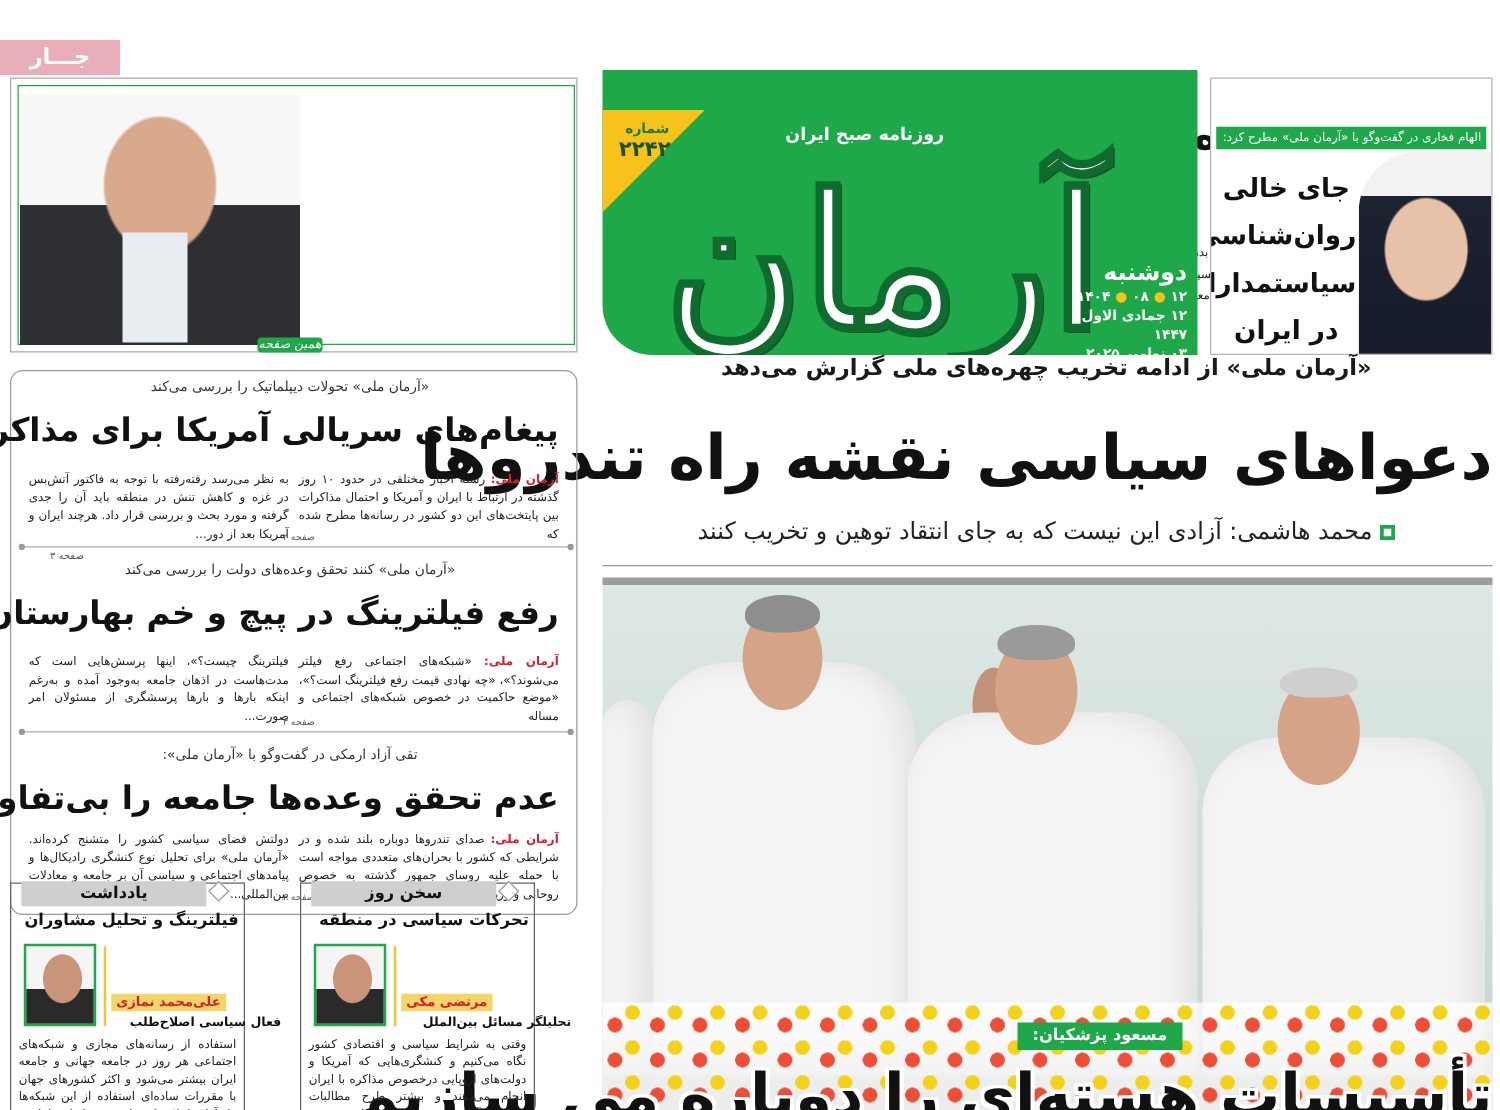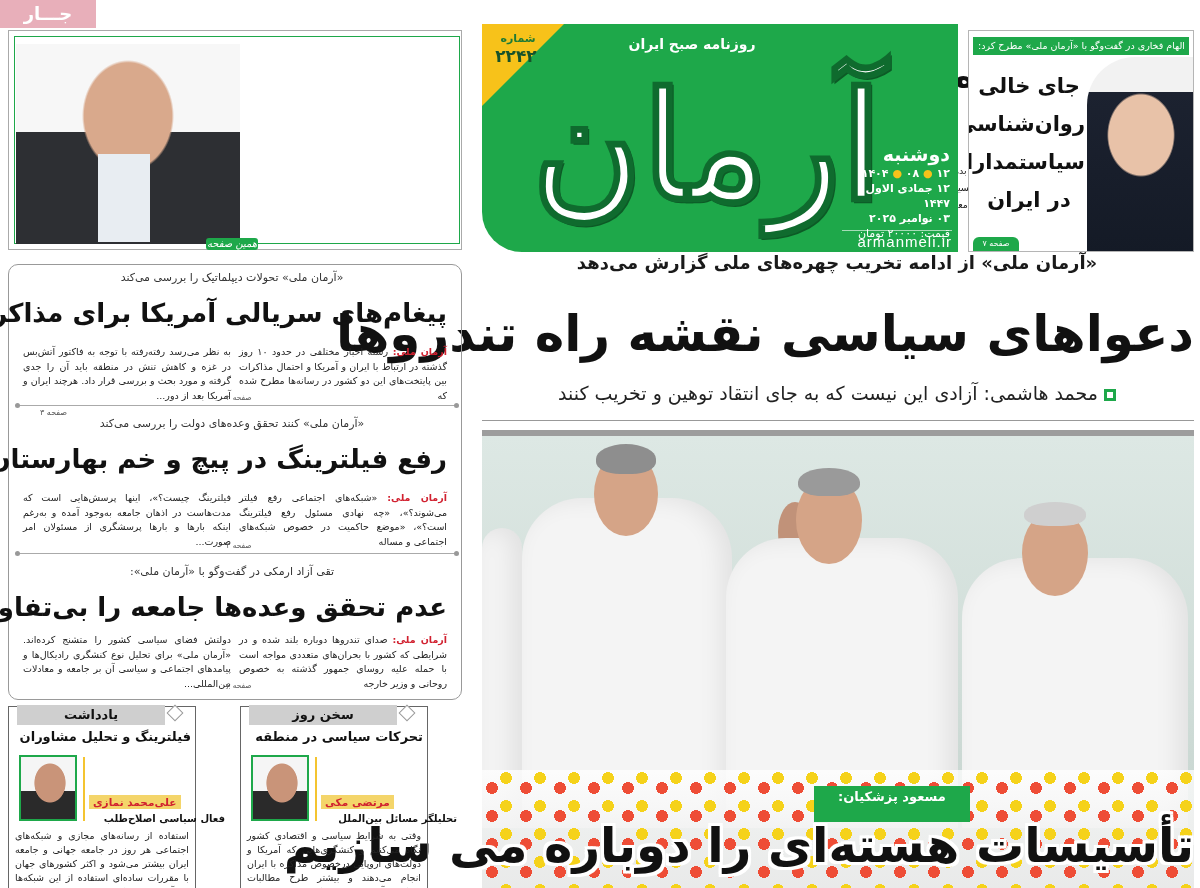--- a/index.html
+++ b/index.html
@@ -1,19 +1,19 @@
 <!DOCTYPE html>
 <html><head>
 <meta charset="utf-8">
 <style>
   * { box-sizing: border-box; margin: 0; padding: 0; }
   html, body { width: 1200px; height: 888px; background: #ffffff; overflow: hidden; }
   body { position: relative; font-family: "DejaVu Sans", sans-serif; color: #1a1a1a; direction: rtl; }
 
-  .abs { position: absolute; }
+  .abs { position: absolute; margin-top: 32px; }
 
   
   .watermark { left: 0; top: 0; width: 96px; height: 28px; background: rgba(214,110,130,0.55);
     color: #fff; font-weight: bold; font-size: 18px; text-align: center; line-height: 28px; direction: rtl; }
 
   
   .masthead { left: 482px; top: 24px; width: 476px; height: 228px; background: #1ea84a;
     border-radius: 0 0 0 40px; overflow: hidden; }
   .issue-corner { left: 0; top: 0; width: 0; height: 0; border-top: 82px solid #f7c21a; border-right: 82px solid transparent; }
   .issue-label { left: 6px; top: 8px; width: 60px; text-align: center; font-size: 11px; color: #1e7a35; font-weight: bold; }
@@ -66,21 +66,21 @@
     background: linear-gradient(180deg, #dde8e4 0%, #cfdcd7 60%, #c4d1cc 100%); border-top: 6px solid #9d9d9d; }
   .person { position: absolute; bottom: 60px; background: #f4f4f4; border-radius: 60px 60px 0 0; box-shadow: inset -10px 0 24px rgba(0,0,0,0.08); }
   .head { position: absolute; border-radius: 50%; background: #d5a487; }
   .hair { position: absolute; border-radius: 50% 50% 40% 40%; background: #8e8e8e; }
   .bottles { position: absolute; left: 0; bottom: 0; width: 712px; height: 118px;
     background:
       radial-gradient(circle 6px at 10px 18px, #ee4d36 95%, transparent 100%) 0 0/34px 28px,
       radial-gradient(circle 6px at 24px 8px, #f5d21a 95%, transparent 100%) 0 0/34px 28px,
       linear-gradient(180deg, rgba(255,255,255,0.75), rgba(235,235,235,0.95));
   }
-  .photo-kicker { left: 814px; top: 786px; height: 36px; padding: 0 24px; background: #1ea84a; color: #fff; font-size: 13px; font-weight: bold; line-height: 22px; }
+  .photo-kicker { left: 814px; top: 786px; height: 22px; padding: 0 12px; background: #1ea84a; color: #fff; font-size: 13px; font-weight: bold; line-height: 22px; }
   .photo-headline { left: 482px; top: 802px; width: 712px; text-align: center; font-size: 48px; font-weight: bold; color: #111; line-height: 86px;
     text-shadow: -3px -3px 0 #fff, 3px -3px 0 #fff, -3px 3px 0 #fff, 3px 3px 0 #fff, 0 3px 0 #fff, 0 -3px 0 #fff, 3px 0 0 #fff, -3px 0 0 #fff; white-space: nowrap; }
 
   
   .stories-box { left: 8px; top: 264px; width: 454px; height: 436px; border: 1.5px solid #999; border-radius: 10px; }
   .story-kicker { position: absolute; right: 14px; width: 430px; text-align: center; font-size: 11px; color: #333; }
   .story-title { position: absolute; right: 14px; width: 430px; text-align: center; font-size: 26px; font-weight: bold; color: #111; line-height: 40px; white-space: nowrap; letter-spacing: -0.5px; }
   .story-col { position: absolute; width: 208px; font-size: 9.5px; line-height: 14.5px; text-align: justify; color: #222; }
   .story-col.right { right: 14px; }
   .story-col.left { left: 14px; }
@@ -183,21 +183,21 @@
 
   <div class="story-kicker" style="top:6px;">«آرمان ملی» تحولات دیپلماتیک را بررسی می‌کند</div>
   <div class="story-title" style="top:28px;">پیغام‌های سریالی آمریکا برای مذاکره</div>
   <div class="story-col right" style="top:80px;"><span class="lead-label">آرمان ملی:</span><span> رشته اخبار مختلفی در حدود ۱۰ روز گذشته در ارتباط با ایران و آمریکا و احتمال مذاکرات بین پایتخت‌های این دو کشور در رسانه‌ها مطرح شده که</span></div>
   <div class="story-col left" style="top:80px;">به نظر می‌رسد رفته‌رفته با توجه به فاکتور آتش‌بس در غزه و کاهش تنش در منطقه باید آن را جدی گرفته و مورد بحث و بررسی قرار داد. هرچند ایران و آمریکا بعد از دور...</div>
   <div class="story-page" style="top:128px;">صفحه ۲</div>
   <div class="story-rule" style="top:140px; left:8px;"></div>
 
   <div class="story-kicker" style="top:152px;">«آرمان ملی» کنند تحقق وعده‌های دولت را بررسی می‌کند</div>
   <div class="story-title" style="top:174px;">رفع فیلترینگ در پیچ و خم بهارستان تا پاستور</div>
-  <div class="story-col right" style="top:226px;"><span class="lead-label">آرمان ملی:</span><span> «شبکه‌های اجتماعی رفع فیلتر می‌شوند؟»، «چه نهادی مسئول رفع فیلترینگ است؟»، «موضع حاکمیت در خصوص شبکه‌های اجتماعی و مساله</span></div>
+  <div class="story-col right" style="top:226px;"><span class="lead-label">آرمان ملی:</span><span> «شبکه‌های اجتماعی رفع فیلتر می‌شوند؟»، «چه نهادی قیمت رفع فیلترینگ است؟»، «موضع حاکمیت در خصوص شبکه‌های اجتماعی و مساله</span></div>
   <div class="story-col left" style="top:226px;">فیلترینگ چیست؟»، اینها پرسش‌هایی است که مدت‌هاست در اذهان جامعه به‌وجود آمده و به‌رغم اینکه بارها و بارها پرسشگری از مسئولان امر صورت...</div>
   <div class="story-page" style="top:276px;">صفحه ۳</div>
   <div class="story-rule" style="top:288px; left:8px;"></div>
 
   <div class="story-kicker" style="top:300px;">تقی آزاد ارمکی در گفت‌وگو با «آرمان ملی»:</div>
   <div class="story-title" style="top:322px;">عدم تحقق وعده‌ها جامعه را بی‌تفاوت می‌کند</div>
   <div class="story-col right" style="top:368px;"><span class="lead-label">آرمان ملی:</span><span> صدای تندروها دوباره بلند شده و در شرایطی که کشور با بحران‌های متعددی مواجه است با حمله علیه روسای جمهور گذشته به خصوص روحانی و وزیر خارجه</span></div>
   <div class="story-col left" style="top:368px;">دولتش فضای سیاسی کشور را متشنج کرده‌اند. «آرمان ملی» برای تحلیل نوع کنشگری رادیکال‌ها و پیامدهای اجتماعی و سیاسی آن بر جامعه و معادلات بین‌المللی...</div>
   <div class="story-page" style="top:416px;">صفحه ۶</div>
 </div>

